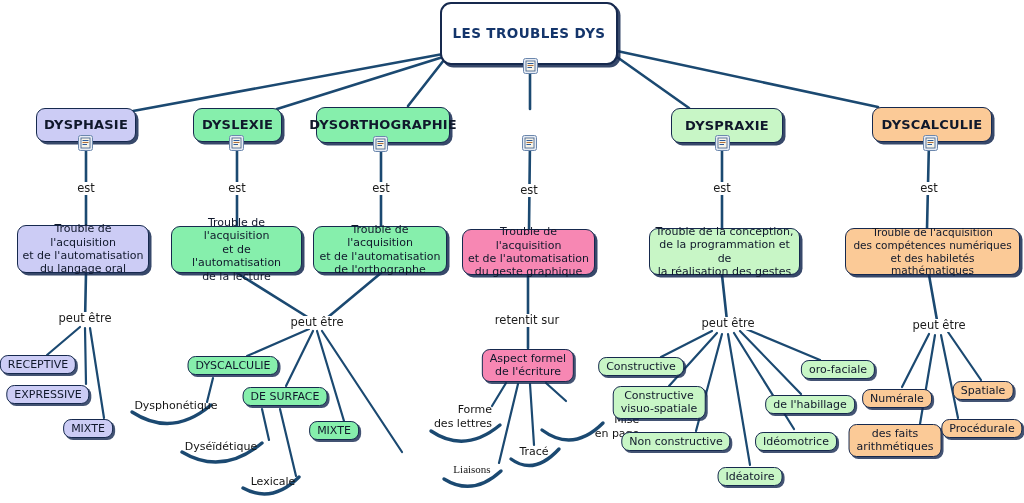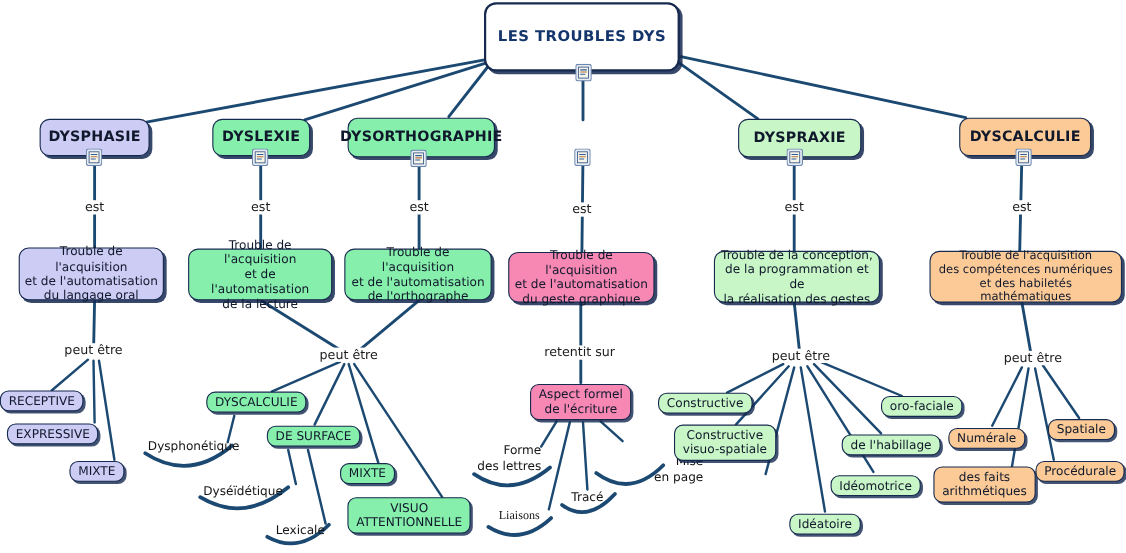--- a/index.html
+++ b/index.html
@@ -206,38 +206,37 @@
   <div class="linklabel" style="left:728px;top:317px;">peut être</div>
   <div class="linklabel" style="left:939px;top:319px;">peut être</div>
 
   <div class="node leaf c-lav" style="left:38px;top:355px;">RECEPTIVE</div>
   <div class="node leaf c-lav" style="left:48px;top:385px;">EXPRESSIVE</div>
   <div class="node leaf c-lav" style="left:88px;top:419px;">MIXTE</div>
 
   <div class="node leaf c-yel" style="left:233px;top:356px;">DYSCALCULIE</div>
   <div class="node leaf c-yel" style="left:285px;top:387px;">DE SURFACE</div>
   <div class="node leaf c-yel" style="left:334px;top:421px;">MIXTE</div>
-  <div class="node leaf c-yel" style="left:372px;top:452px;">VISUO
-ATTENTIONNELLE</div>
   <div class="annot" style="left:176px;top:399px;">Dysphonétique</div>
   <div class="annot" style="left:221px;top:440px;">Dyséïdétique</div>
   <div class="annot" style="left:273px;top:475px;">Lexicale</div>
 
   <div class="node leaf c-pink" style="left:528px;top:349px;">Aspect formel
 de l'écriture</div>
   <div class="annot" style="left:463px;top:403px;">Forme
 des lettres</div>
   <div class="annot" style="left:472px;top:463px;font-family:Liberation Serif, serif;">Liaisons</div>
   <div class="annot" style="left:534px;top:445px;">Tracé</div>
   <div class="annot" style="left:572px;top:413px;margin-left:45px;">Mise
 en page</div>
 
   <div class="node leaf c-grn" style="left:641px;top:357px;">Constructive</div>
   <div class="node leaf c-grn" style="left:659px;top:386px;">Constructive
 visuo-spatiale</div>
+  <div class="node leaf c-grn" style="left:676px;top:432px;">Non constructive</div>
   <div class="node leaf c-grn" style="left:750px;top:467px;">Idéatoire</div>
   <div class="node leaf c-grn" style="left:796px;top:432px;">Idéomotrice</div>
   <div class="node leaf c-grn" style="left:810px;top:395px;">de l'habillage</div>
   <div class="node leaf c-grn" style="left:838px;top:360px;">oro-faciale</div>
 
   <div class="node leaf c-org" style="left:897px;top:389px;">Numérale</div>
   <div class="node leaf c-org" style="left:983px;top:381px;">Spatiale</div>
   <div class="node leaf c-org" style="left:895px;top:424px;">des faits
 arithmétiques</div>
   <div class="node leaf c-org" style="left:982px;top:419px;">Procédurale</div>

